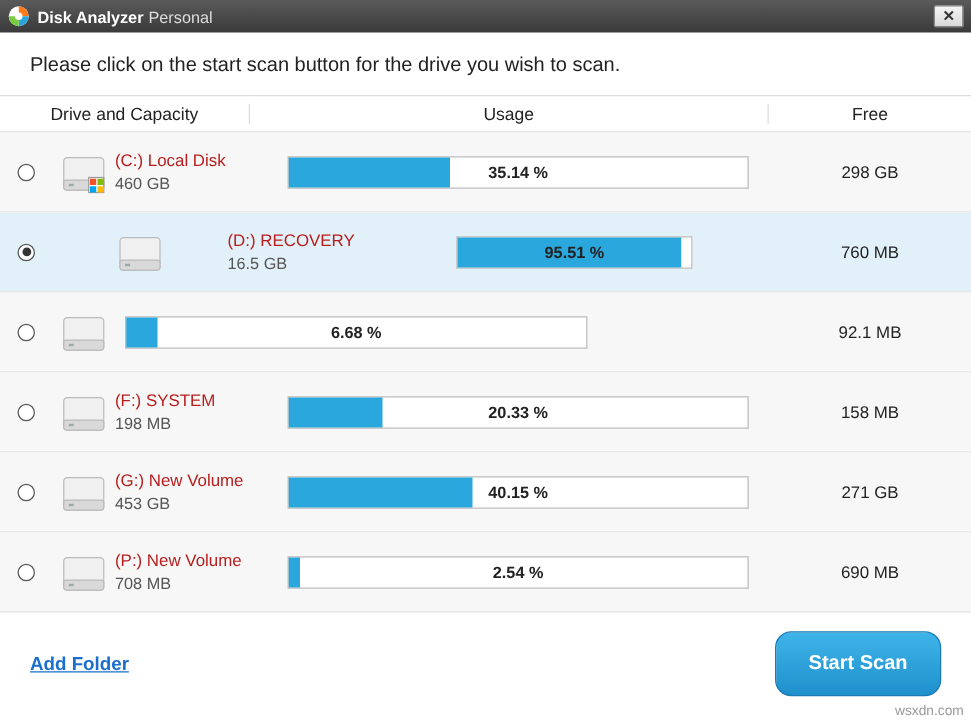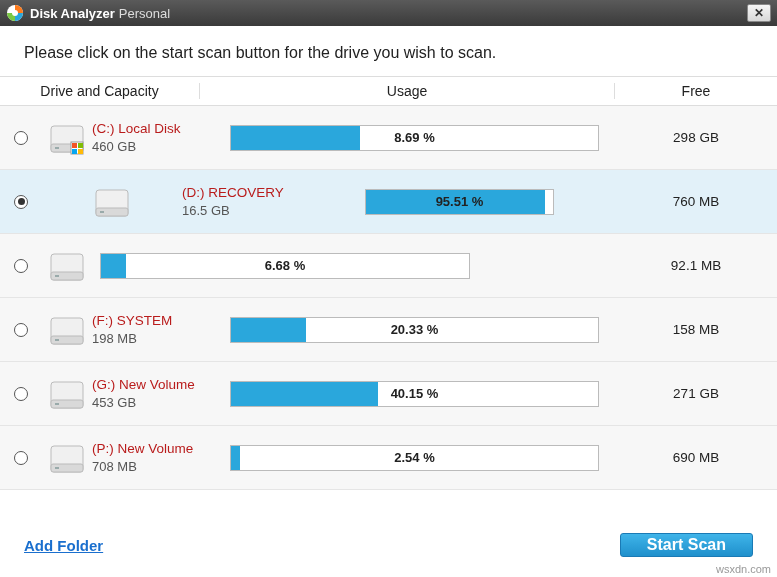--- a/index.html
+++ b/index.html
@@ -91,21 +91,21 @@
   }
   .add-folder {
     color:#1a6fce; font-weight:bold; font-size:15px;
     text-decoration:underline; cursor:pointer;
   }
   .footer .spacer{flex:1;}
   .start-scan {
     background:linear-gradient(#3fb4e9,#1f90cc);
     border:1px solid #1a7ab5;
     color:#fff; font-weight:bold; font-size:16px;
-    padding:2px 26px; border-radius:3px; cursor:pointer;
+    padding:16px 26px; border-radius:13px; cursor:pointer;
   }
   .watermark {
     position:absolute; right:6px; bottom:2px;
     font-size:11px; color:#999; font-family:Arial,sans-serif;
   }
 </style>
 </head>
 <body>
 
 <div class="titlebar">
@@ -151,21 +151,21 @@
           <rect x="31" y="31" width="5" height="5" fill="#ffba08"></rect>
   </svg>
       </div>
     <div class="drive-text-cell">
       <div class="drive-name">(C:)  Local Disk</div>
       <div class="drive-cap">460 GB</div>
     </div>
     <div class="usage-cell">
       <div class="bar-outer">
         <div class="bar-inner" style="width:35.14%"></div>
-        <div class="bar-label">8.69 %</div>
+        <div class="bar-label">35.14 %</div>
       </div>
     </div>
     <div class="free-cell">298 GB</div>
     </div>
     <div class="drive-row selected">
     <div class="radio-cell">
       <div class="radio checked"></div>
     </div>
     <div class="drive-icon-cell">
         <svg width="40" height="40" viewBox="0 0 40 40">

